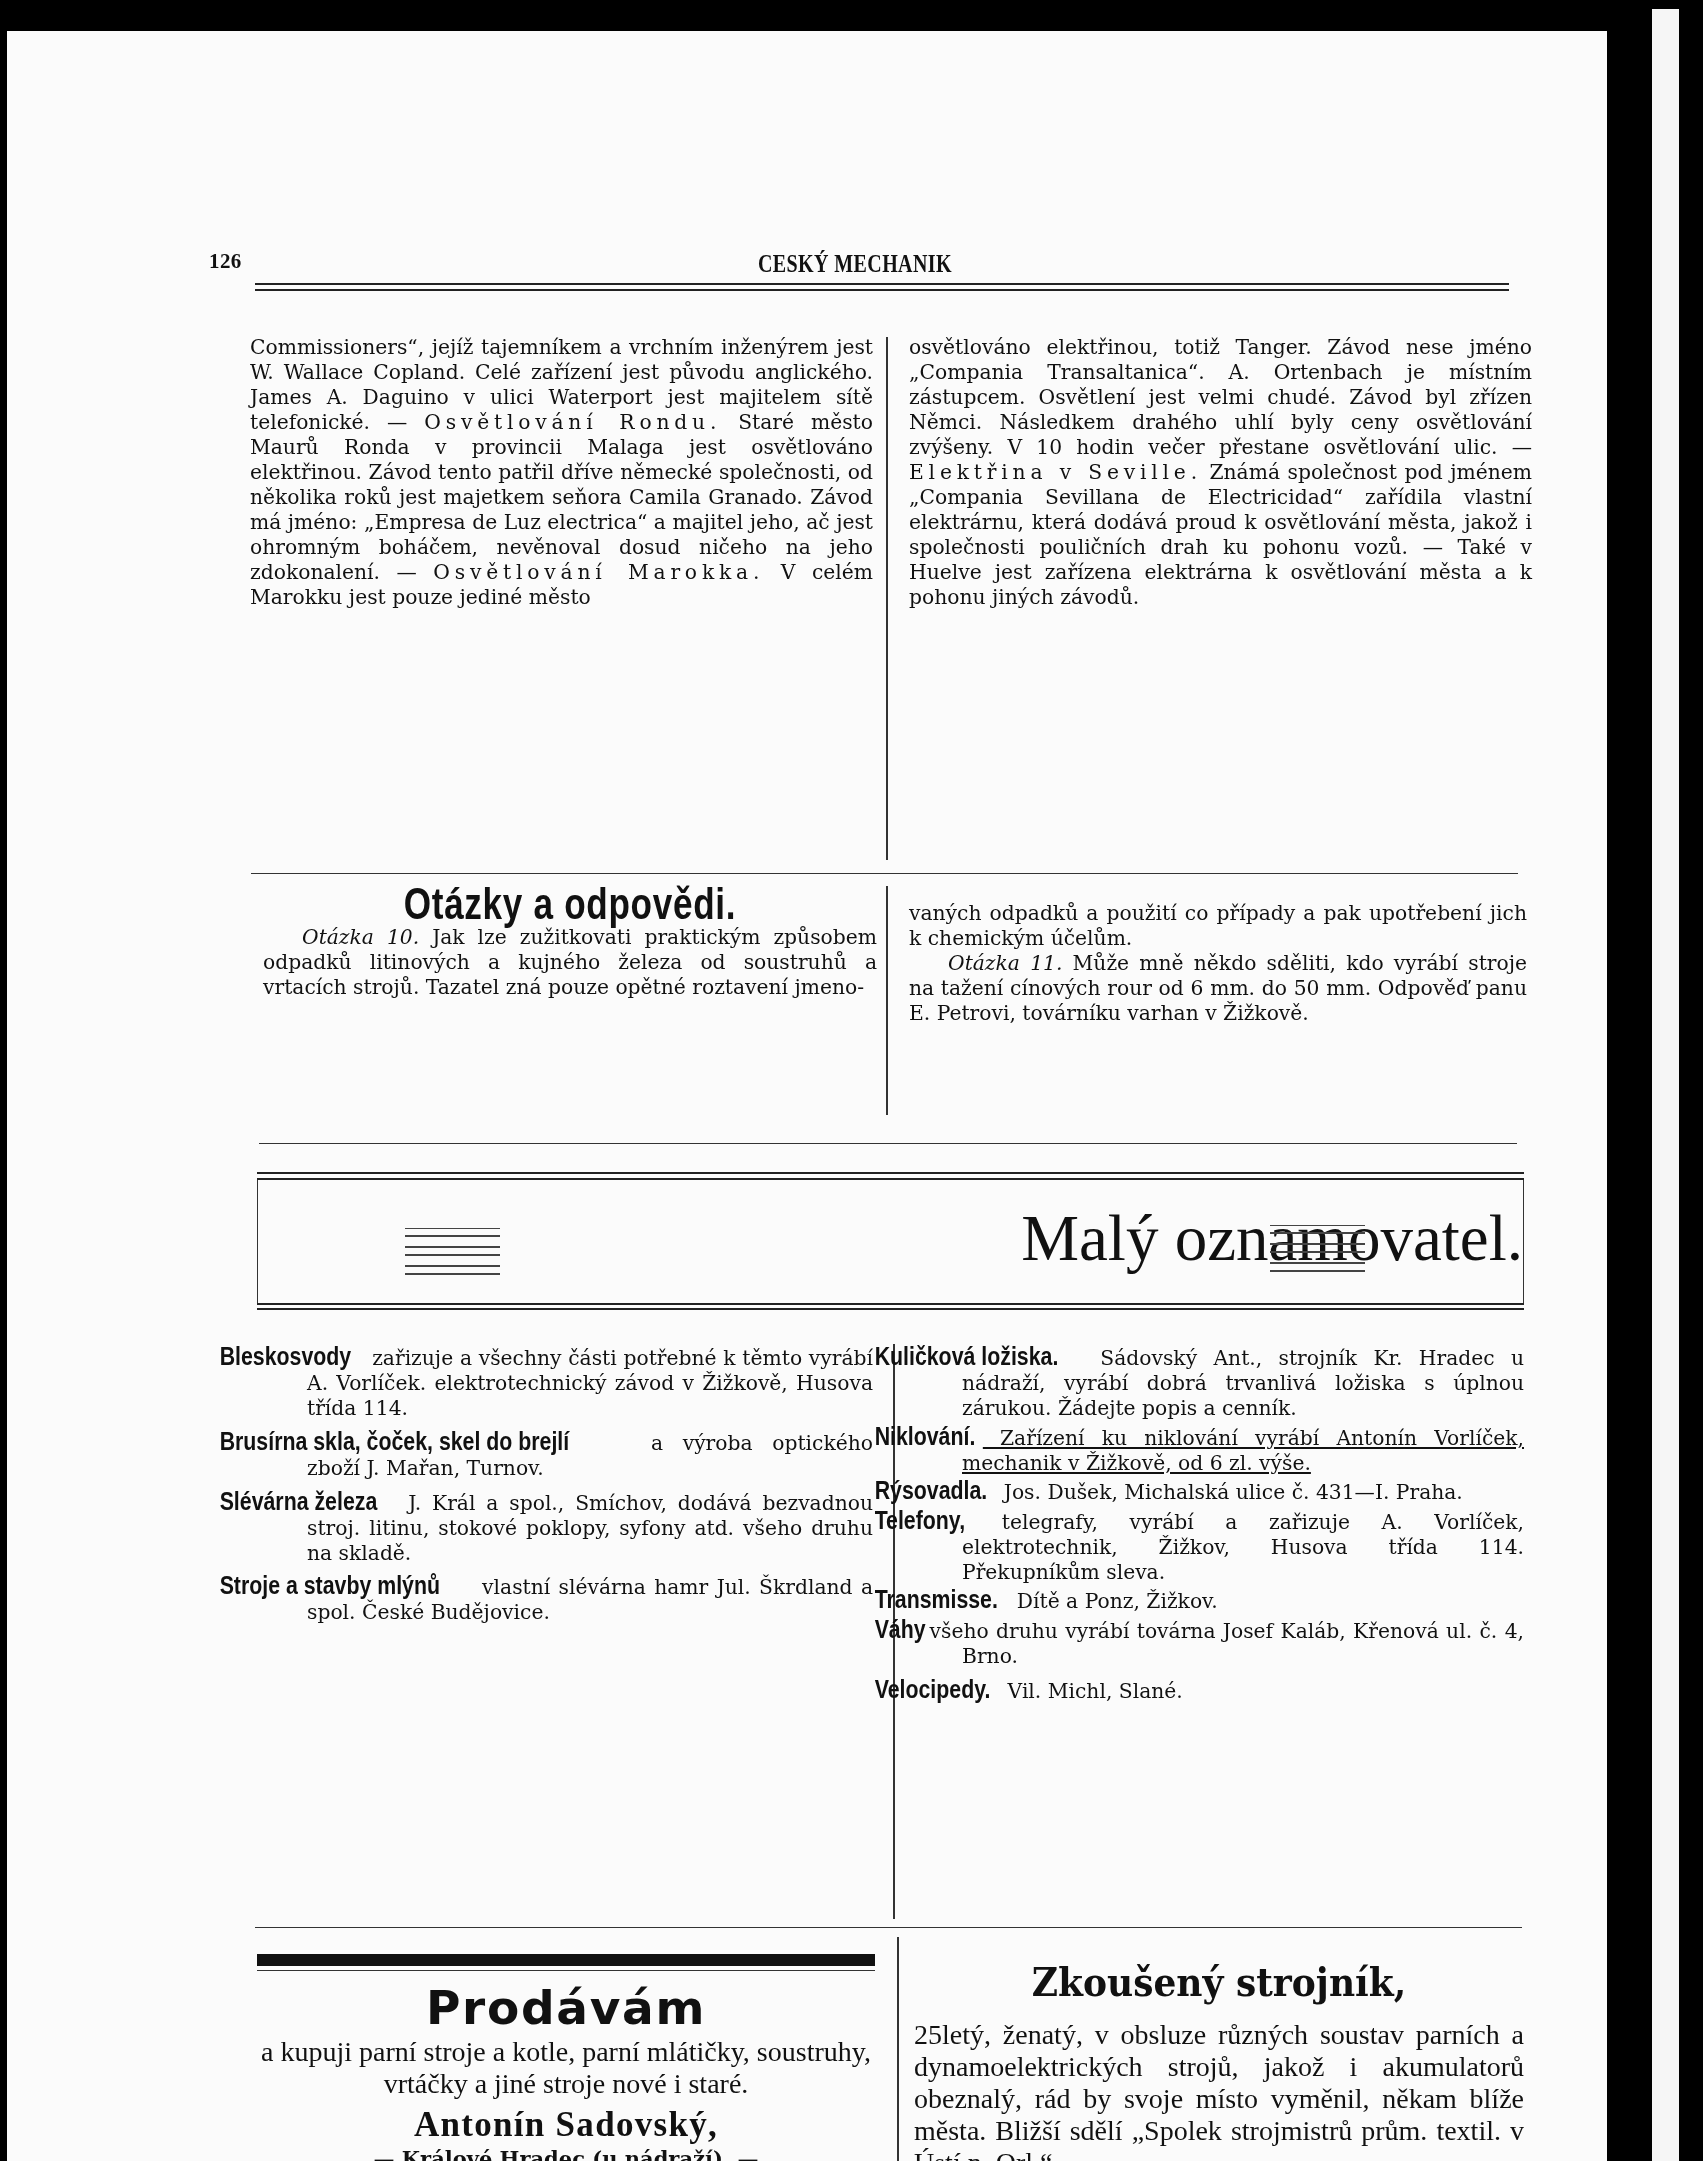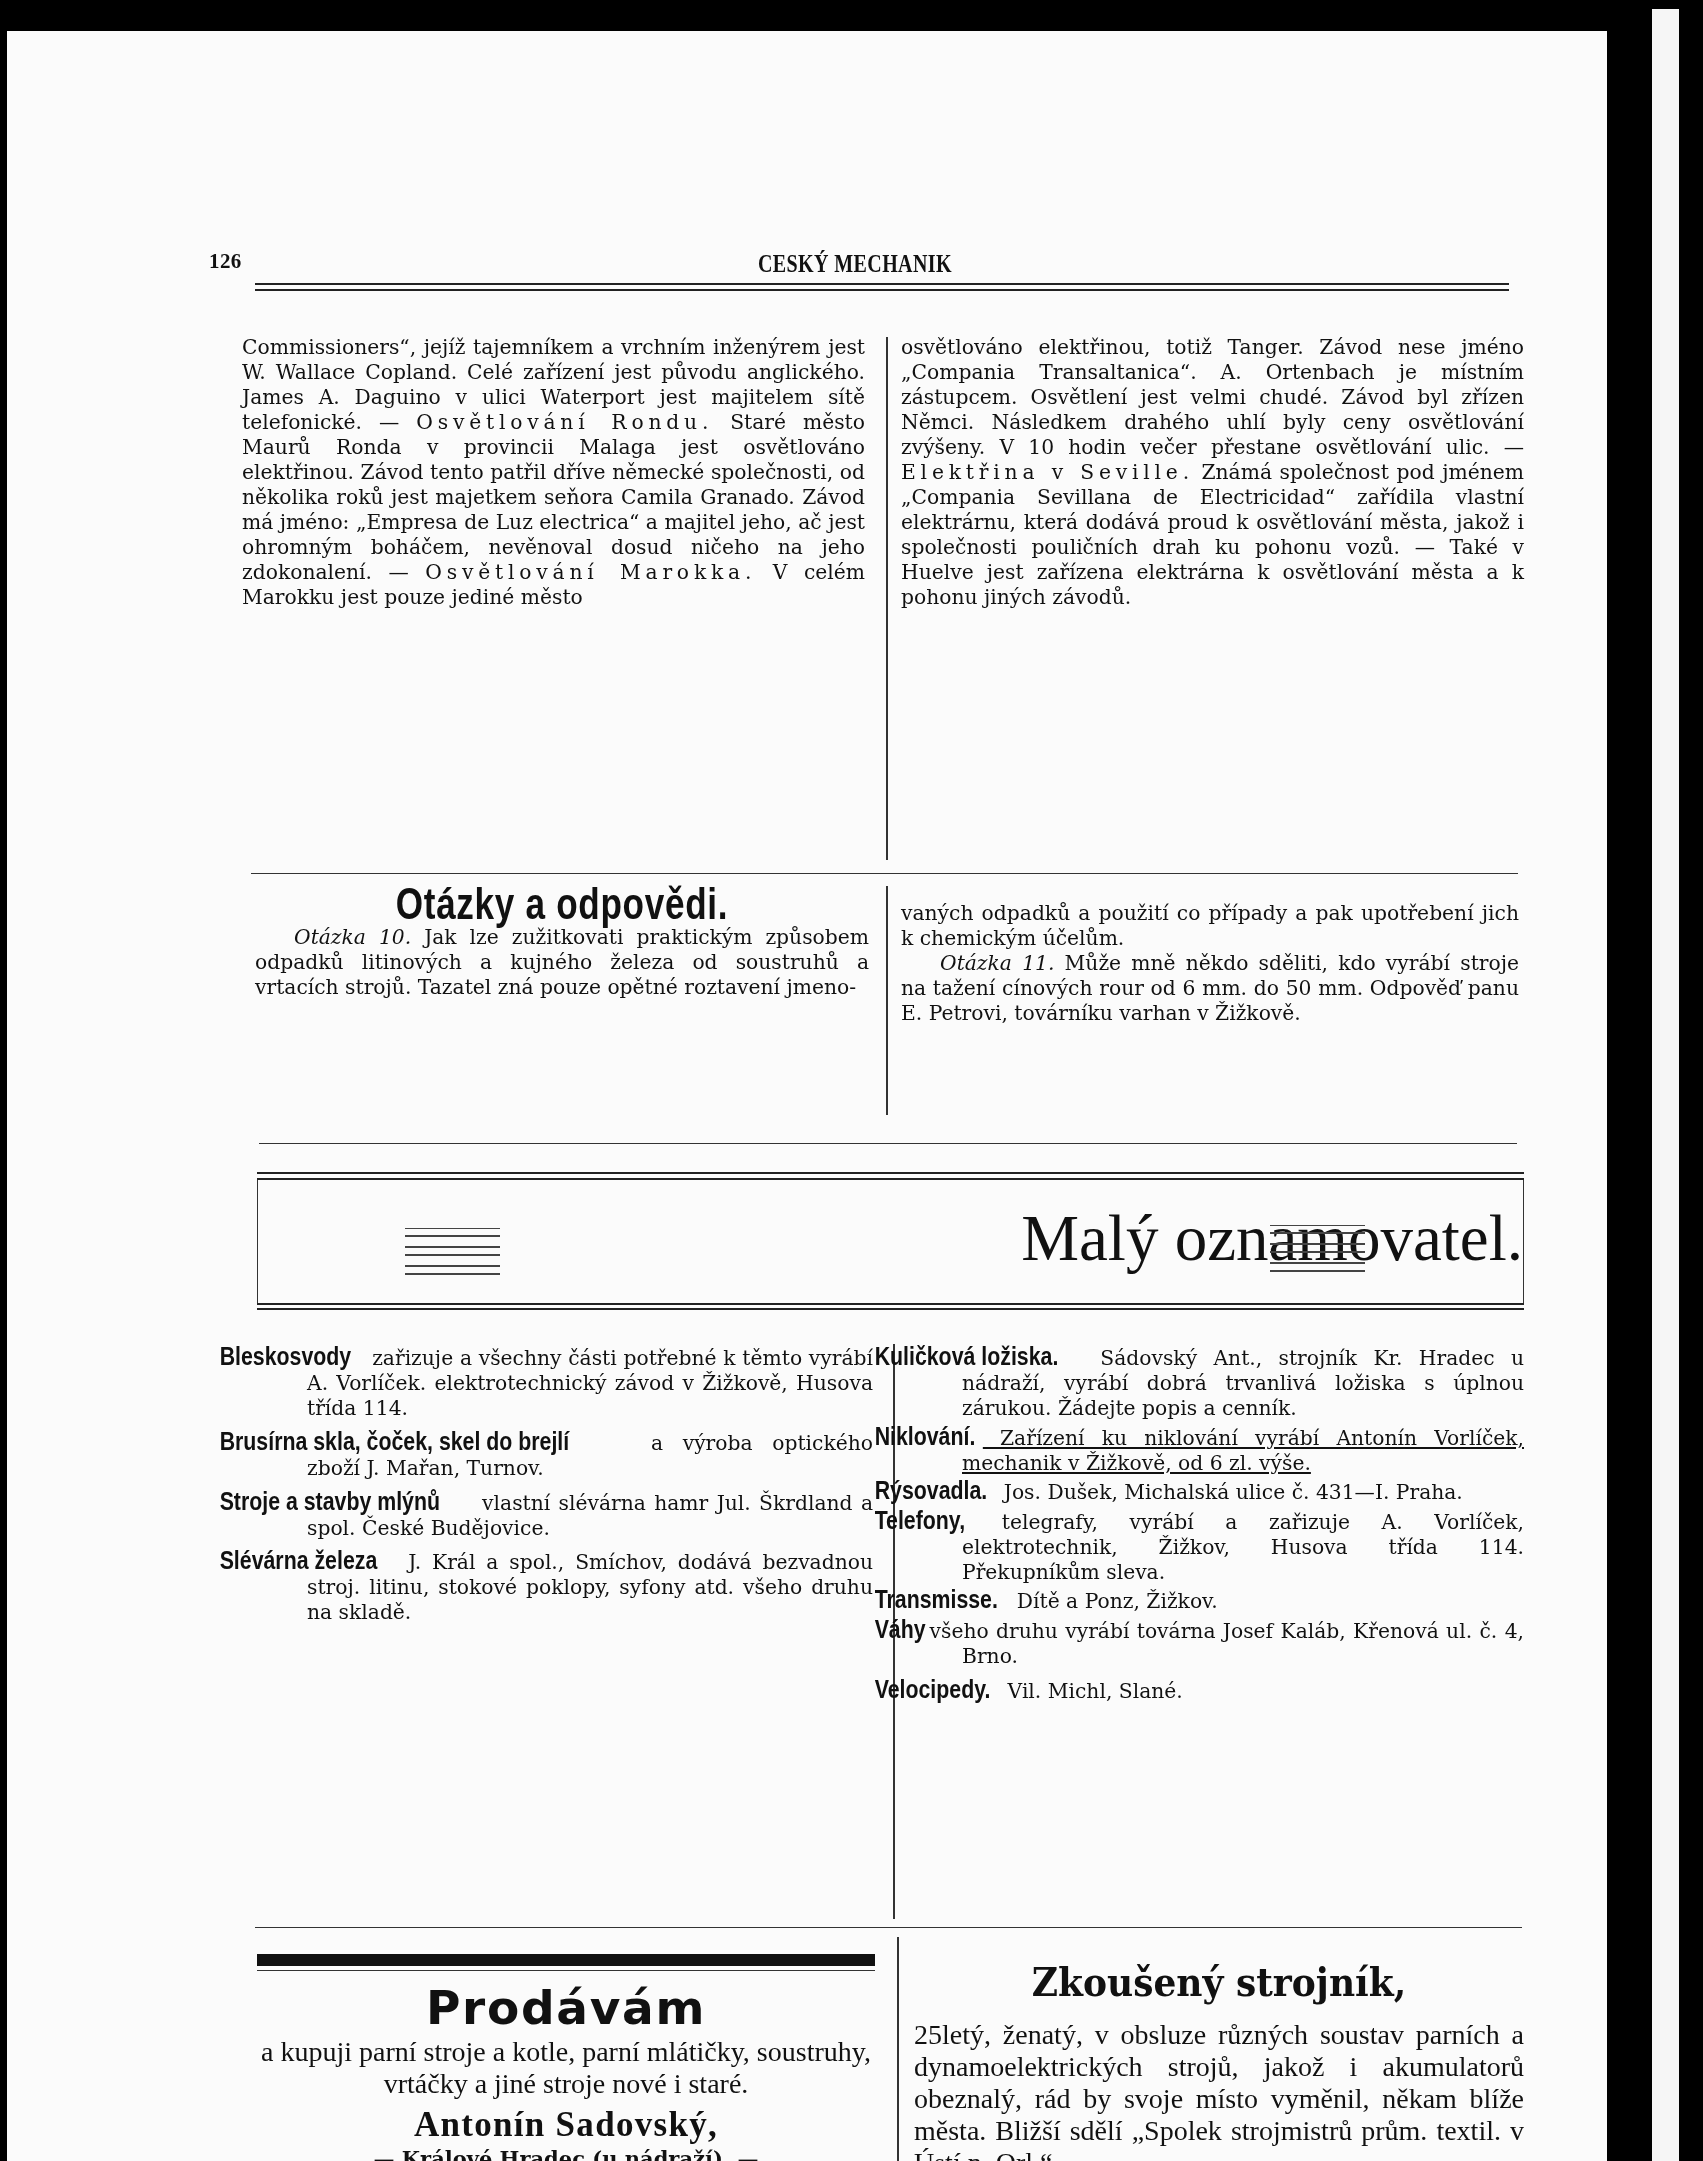--- a/index.html
+++ b/index.html
@@ -13,21 +13,21 @@
   }
   .edge-strip {
     position: absolute; left: 1652px; top: 8.6px; width: 27px; height: 2430px; background: #f6f6f6;
   }
   .abs { position: absolute; }
   .runhead { top: 249px; left: 209px; width: 1280px; height: 30px; }
   .pagenum { position: absolute; left: 0; top: 0; font-family: "Liberation Serif", serif; font-weight: bold; font-size: 21px; letter-spacing: 0.4px; }
   .journal { position: absolute; left: 549px; top: 0; font-family: "Liberation Serif", serif; font-weight: bold; font-size: 20px; letter-spacing: 0.4px; transform: scaleY(1.25); transform-origin: top left; }
   .double-rule { border-top: 2.2px solid #222; border-bottom: 2.2px solid #222; height: 3.5px; }
   .rule { border-top: 1.7px solid #333; }
-  .col { position: absolute; font-size: 20.3px; line-height: 25px; text-align: justify; }
+  .col { position: absolute; font-size: 20.3px; line-height: 25px; text-align: justify; margin-left: 8px; }
   .col p { margin: 0; }
   .indent { text-indent: 39px; }
   .spaced { letter-spacing: 4.8px; }
   .vline { position: absolute; width: 1.7px; background: #333; }
   .heading-otazky { font-family: "Liberation Sans", sans-serif; font-weight: bold; font-size: 45px; text-align: center; transform: scaleX(0.78); transform-origin: center top; letter-spacing: 0.9px; margin: 0; }
   .ital { font-style: italic; }
   .banner { border: 1.3px solid #333; }
   .banner-title { font-family: "Liberation Serif", serif; font-size: 65px; text-align: right; line-height: 65px; }
   .triple { position: absolute; width: 95px; }
   .triple div { height: 1.7px; background: #444; margin-bottom: 6px; }
@@ -107,22 +107,22 @@
         <div></div>
         <div></div>
       </div>
   </div>
   <div class="double-rule"></div>
 </div>
 
 <div class="abs" style="left:259px; top:1344px; width:614px;">
   <p class="ad"><span class="kw">Bleskosvody</span> <span>zařizuje a všechny části potřebné k těmto vyrábí A. Vorlíček. elektrotechnický závod v Žižkově, Husova třída 114.</span></p>
   <p class="ad"><span class="kw">Brusírna skla, čoček, skel do brejlí</span> <span>a výroba optického zboží J. Mařan, Turnov.</span></p>
+  <p class="ad"><span class="kw">Slévárna železa</span> <span>J. Král a spol., Smíchov, dodává bezvadnou stroj. litinu, stokové poklopy, syfony atd. všeho druhu na skladě.</span></p>
   <p class="ad"><span class="kw">Stroje a stavby mlýnů</span> <span>vlastní slévárna hamr Jul. Škrdland a spol. České Budějovice.</span></p>
-  <p class="ad"><span class="kw">Slévárna železa</span> <span>J. Král a spol., Smíchov, dodává bezvadnou stroj. litinu, stokové poklopy, syfony atd. všeho druhu na skladě.</span></p>
 </div>
 <div class="vline" style="left:893px; top:1344px; height:575px;"></div>
 <div class="abs" style="left:914px; top:1344px; width:610px;">
   <p class="ad" style="margin-bottom:2.6px;"><span class="kw">Kuličková ložiska.</span> <span>Sádovský Ant., strojník Kr. Hradec u nádraží, vyrábí dobrá trvanlivá ložiska s úplnou zárukou. Žádejte popis a cenník.</span></p>
   <p class="ad" style="margin-bottom:2.6px;text-decoration:underline;"><span class="kw">Niklování.</span> <span>Zařízení ku niklování vyrábí Antonín Vorlíček, mechanik v Žižkově, od 6 zl. výše.</span></p>
   <p class="ad" style="margin-bottom:2.6px;"><span class="kw">Rýsovadla.</span> <span>Jos. Dušek, Michalská ulice č. 431—I. Praha.</span></p>
   <p class="ad" style="margin-bottom:2.6px;"><span class="kw">Telefony,</span> <span>telegrafy, vyrábí a zařizuje A. Vorlíček, elektrotechnik, Žižkov, Husova třída 114. Překupníkům sleva.</span></p>
   <p class="ad" style="margin-bottom:2.6px;"><span class="kw">Transmisse.</span> <span>Dítě a Ponz, Žižkov.</span></p>
   <p class="ad" style="margin-bottom:2.6px;"><span class="kw">Váhy</span> <span>všeho druhu vyrábí továrna Josef Kaláb, Křenová ul. č. 4, Brno.</span></p>
   <p class="ad" style="margin-bottom:2.6px;margin-top:8px;"><span class="kw">Velocipedy.</span> <span>Vil. Michl, Slané.</span></p>

